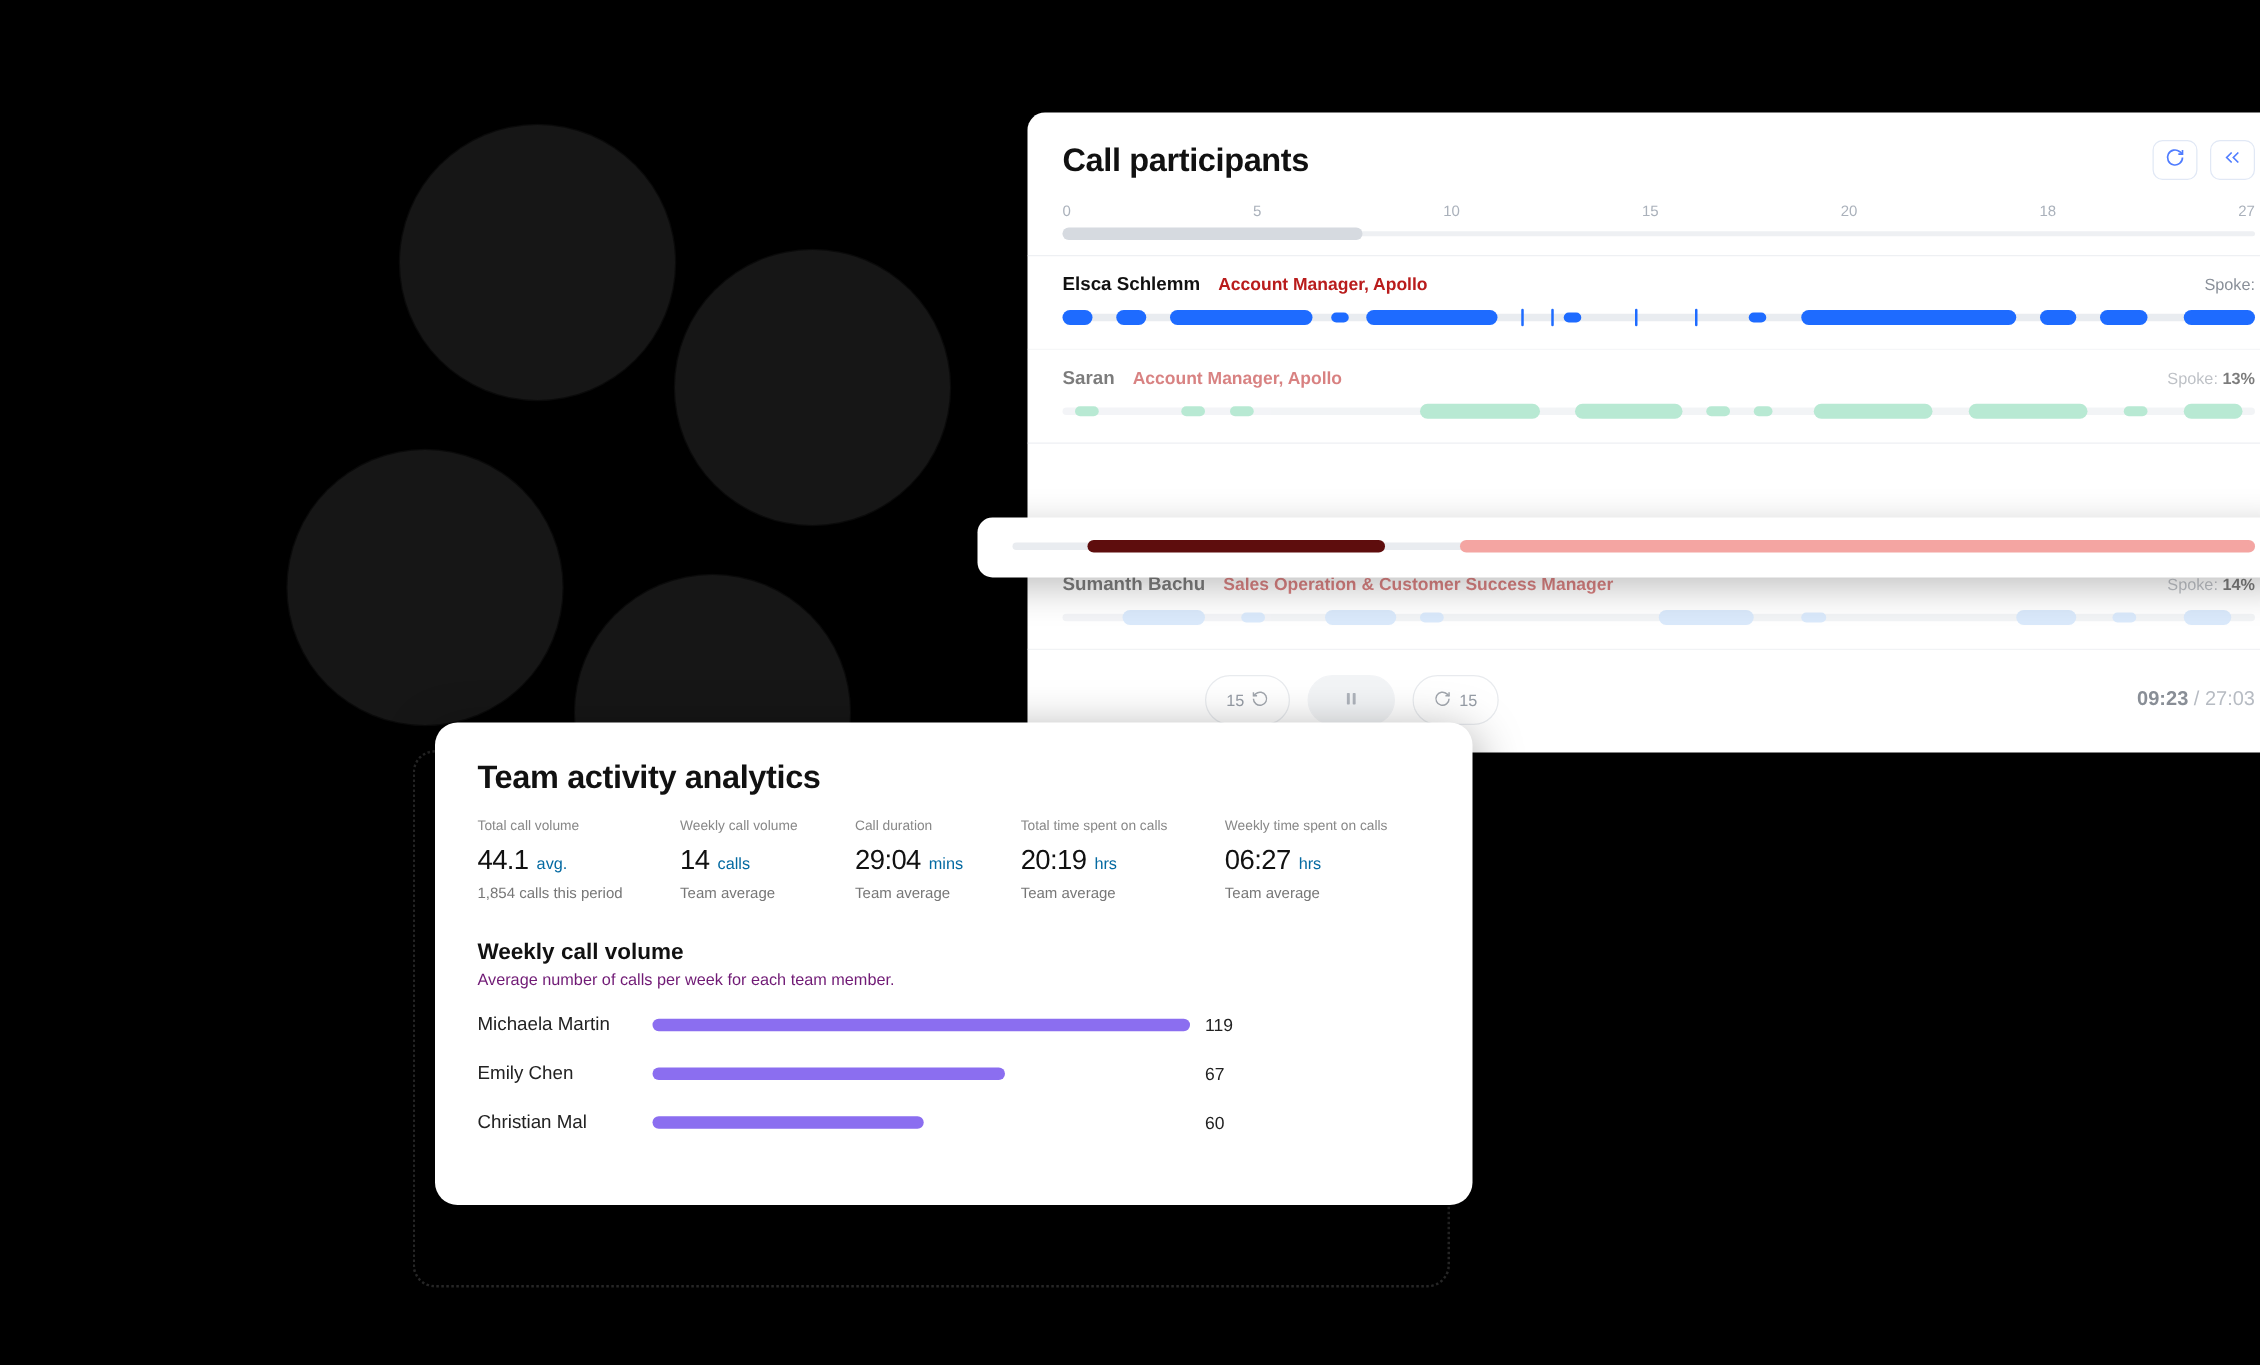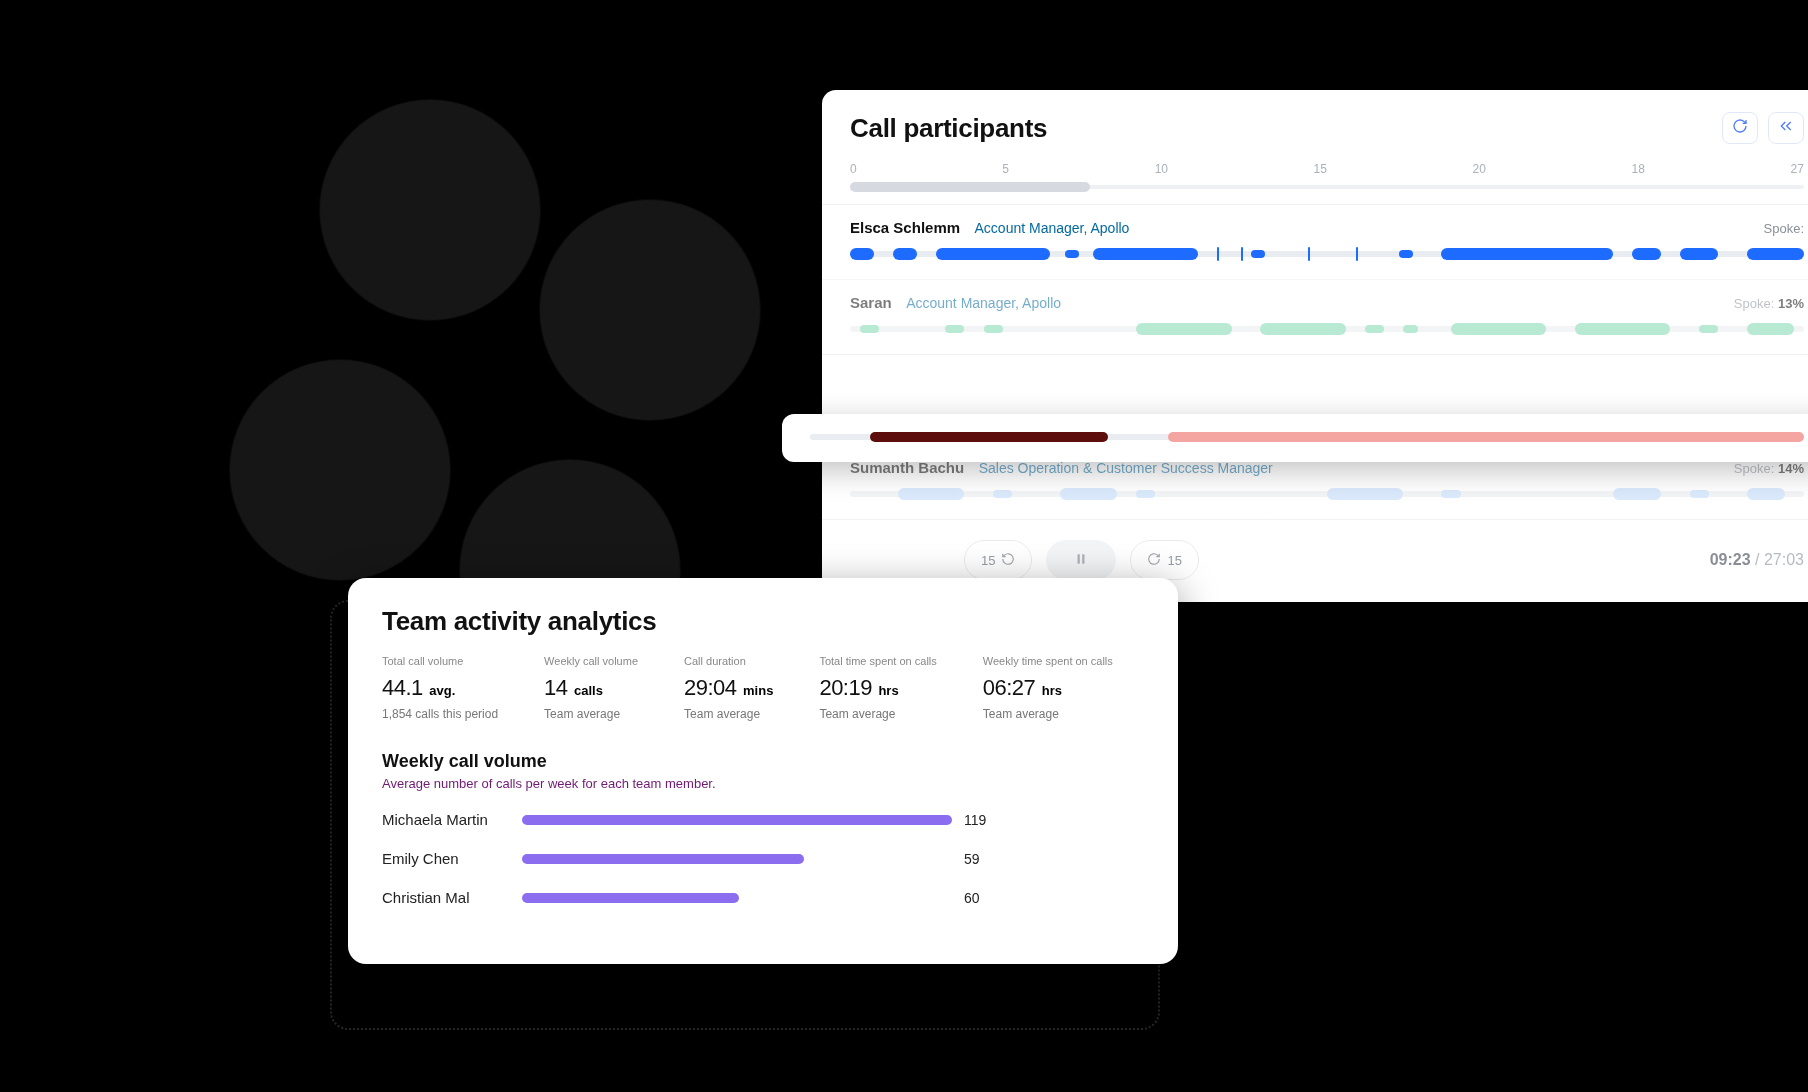--- a/index.html
+++ b/index.html
@@ -32,21 +32,21 @@
 .cp-axis { position: relative; padding: 0 28px 12px; }
 .axis-ticks { display: flex; justify-content: space-between; font-size: 12px; color: #aab1bb; }
 .axis-scroll { margin-top: 6px; position: relative; height: 10px; }
 .axis-track { position: absolute; left: 0; right: 0; top: 3px; height: 4px; background: #eef0f3; border-radius: 3px; }
 .axis-handle { position: absolute; left: 0; top: 0; height: 10px; width: 240px; background: #d6dae0; border-radius: 5px; }
 
 .participant-row { padding: 14px 28px 18px; border-top: 1px solid #eef0f3; }
 .participant-row.faded { opacity: 0.55; }
 .p-head { display: flex; justify-content: space-between; align-items: baseline; margin-bottom: 10px; }
 .p-name { font-size: 15px; font-weight: 700; color: #111; }
-.p-role { font-size: 14px; color: #0369a1; margin-left: 10px; font-weight: 400; }
+.p-role { font-size: 14px; color: #b91c1c; margin-left: 10px; font-weight: 700; }
 .p-spoke { font-size: 13px; color: #8a9099; }
 .p-spoke b { color: #111; font-weight: 700; }
 
 .p-track { position: relative; height: 14px; width: 100%; }
 .p-baseline { position: absolute; left: 0; right: 0; top: 4px; height: 6px; background: #e9ecf0; border-radius: 4px; }
 .seg { position: absolute; top: 1px; height: 12px; border-radius: 7px; }
 .seg.sm { top: 3px; height: 8px; border-radius: 5px; }
 .seg.tick { top: 0px; height: 14px; width: 2px; border-radius: 2px; }
 .c-blue { background: #1e6bff; }
 .c-green { background: #7fd8b0; }
@@ -91,21 +91,21 @@
   background: #fff;
   border-radius: 18px;
   box-shadow: 0 10px 40px rgba(0,0,0,0.4);
   padding: 28px 34px 36px;
 }
 .ta-title { font-size: 26px; font-weight: 700; color: #111; letter-spacing: -0.3px; margin-bottom: 18px; }
 .ta-metrics { display: flex; gap: 46px; margin-bottom: 30px; }
 .metric { }
 .m-label { font-size: 11px; color: #888; margin-bottom: 8px; }
 .m-value { font-size: 22px; font-weight: 400; color: #111; letter-spacing: -0.5px; }
-.m-unit { font-size: 13px; font-weight: 700; color: #000000; margin-left: 2px; text-align: center; }
+.m-unit { font-size: 13px; font-weight: 400; color: #0369a1; margin-left: 2px; text-align: center; }
 .m-sub { font-size: 12px; color: #777; margin-top: 6px; }
 
 .ta-section-title { font-size: 18px; font-weight: 700; color: #111; margin-bottom: 4px; }
 .ta-section-sub { font-size: 13px; color: #701a75; margin-bottom: 20px; }
 
 .bar-row { display: flex; align-items: center; margin-bottom: 22px; }
 .bar-name { width: 140px; font-size: 15px; color: #222; }
 .bar-track { flex: 1; height: 10px; position: relative; }
 .bar-fill { position: absolute; left: 0; top: 0; height: 10px; background: #8b6ef0; border-radius: 6px; }
 .bar-val { width: 50px; font-size: 14px; color: #222; margin-left: 12px; }
@@ -335,21 +335,21 @@
         <div class="bar-track" style="flex: 0 0 430px;">
           <div class="bar-fill" style="width: 430px;"></div>
         </div>
         <div class="bar-val" style="margin-left: 12px; position: relative; left: 0px; width: auto;">119</div>
       </div>
       <div class="bar-row">
         <div class="bar-name">Emily Chen</div>
         <div class="bar-track" style="flex: 0 0 430px;">
           <div class="bar-fill" style="width: 281.849px;"></div>
         </div>
-        <div class="bar-val" style="margin-left: 12px; position: relative; left: 0px; width: auto;">59</div>
+        <div class="bar-val" style="margin-left: 12px; position: relative; left: 0px; width: auto;">67</div>
       </div>
       <div class="bar-row">
         <div class="bar-name">Christian Mal</div>
         <div class="bar-track" style="flex: 0 0 430px;">
           <div class="bar-fill" style="width: 216.807px;"></div>
         </div>
         <div class="bar-val" style="position: relative; left: 0px; width: auto;">60</div>
       </div>
     </div>
 </div>

